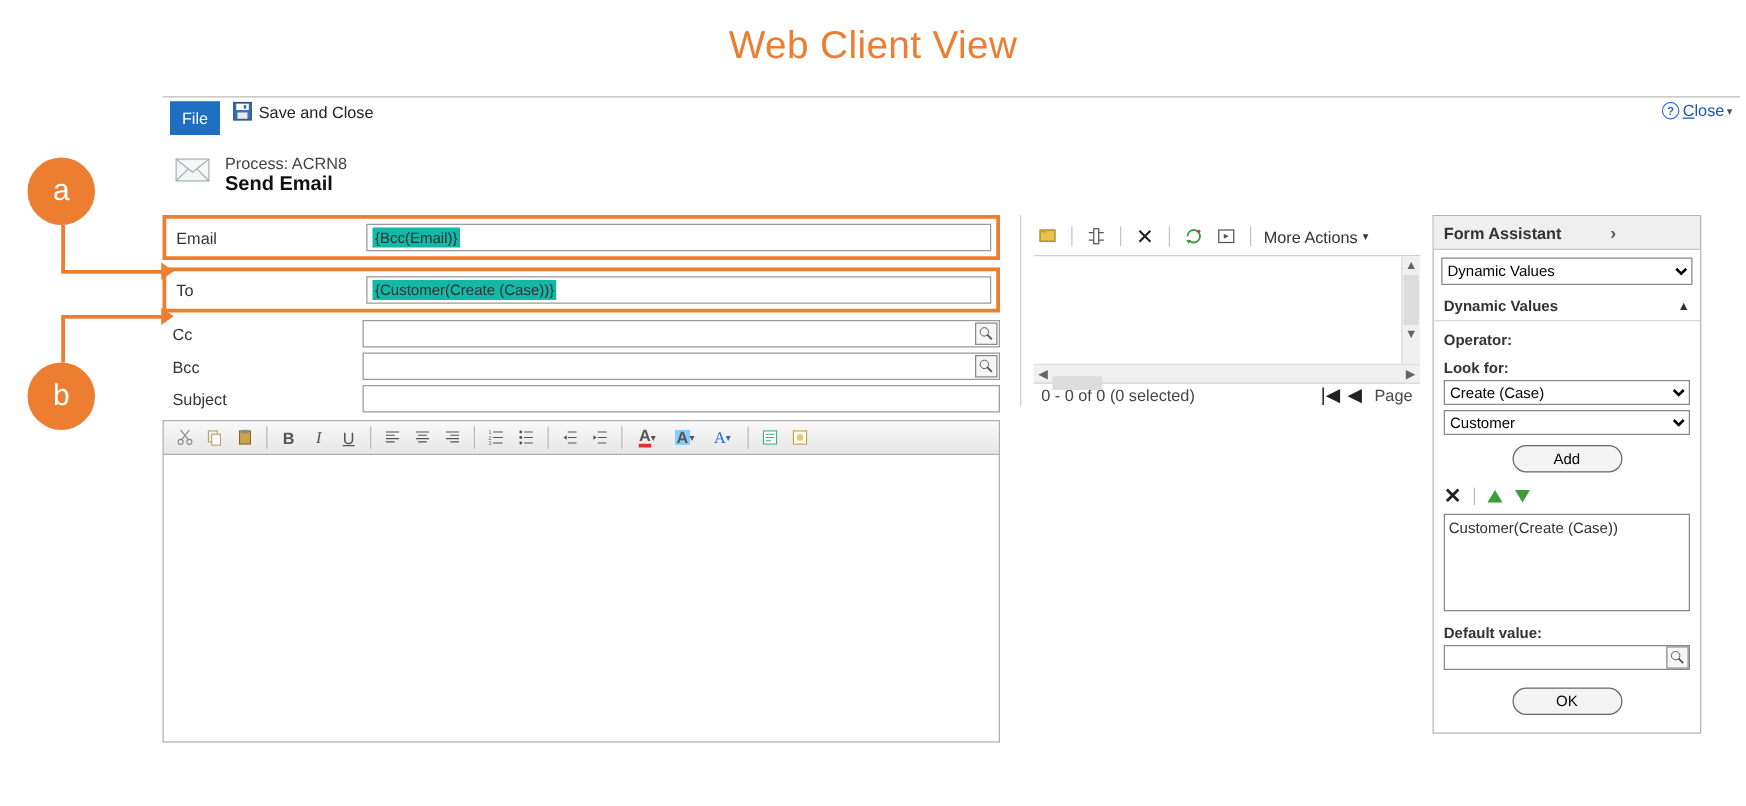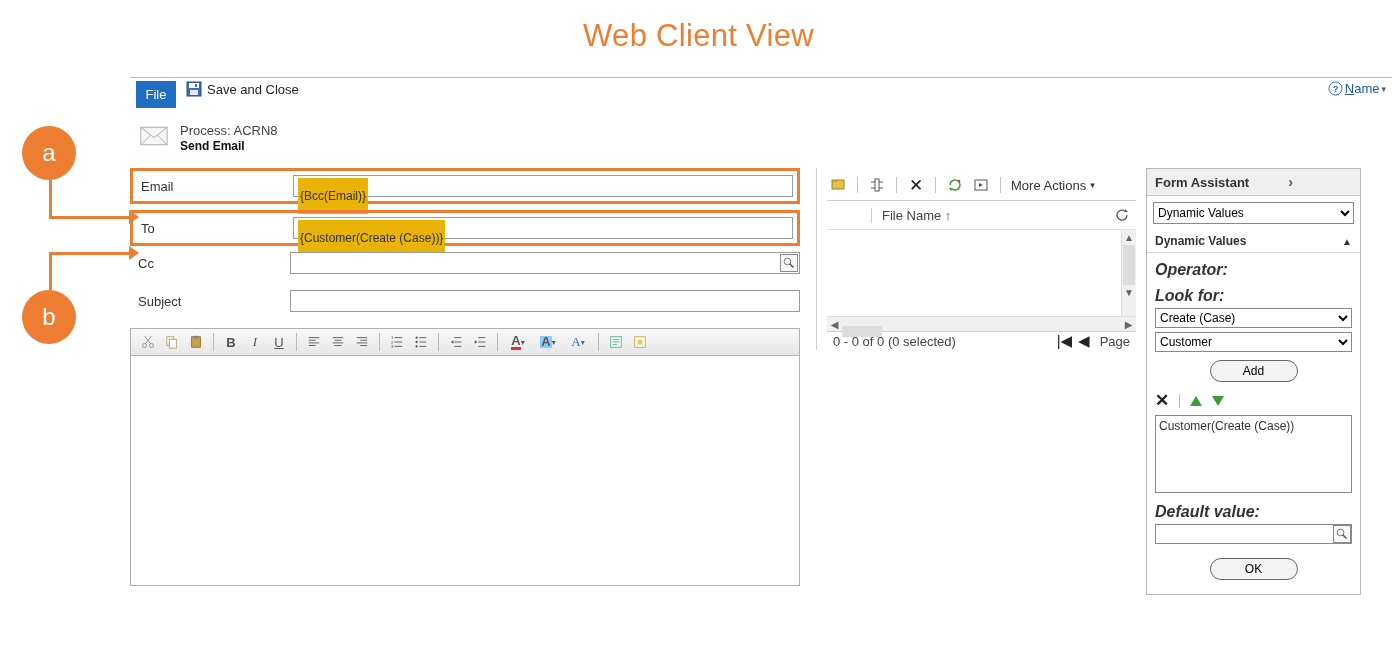--- a/index.html
+++ b/index.html
@@ -75,39 +75,39 @@
 
   
   .proc-header {
     display: flex;
     align-items: flex-start;
     gap: 12px;
     padding: 10px 0 15px 10px;
   }
   .envelope-svg { width: 28px; height: 22px; margin-top: 2px; }
   .proc-text .proc-line1 { font-size: 13px; color: #444; }
-  .proc-text .proc-line2 { font-size: 12px; font-weight: 700; color: #111; margin-top: 1px; }
+  .proc-text .proc-line2 { font-size: 16px; font-weight: 700; color: #111; margin-top: 1px; }
 
   
   .body-cols {
     display: flex;
     align-items: flex-start;
   }
 
   
   .col-form {
     flex: 0 0 680px;
     padding-right: 10px;
   }
 
   
   .row {
     display: flex;
     align-items: center;
-    margin-bottom: 16px;
+    margin-bottom: 4px;
     position: relative;
   }
   .row-label {
     width: 160px;
     font-size: 13px;
     color: #333;
     padding-left: 8px;
   }
   .row-input-wrap {
     flex: 1;
@@ -125,22 +125,22 @@
   .lookup-icon {
     position: absolute;
     right: 2px; top: 2px;
     width: 18px; height: 18px;
     border: 1px solid #8a8a8a;
     background: #f6f6f6;
     display:flex;align-items:center;justify-content:center;
     cursor:pointer;
   }
   .hl {
-    background: #eab308;
-    padding: 11px 2px;
+    background: #14b8a6;
+    padding: 1px 2px;
     display: inline-block;
   }
   .highlight-row {
     border: 3px solid #ED7D31;
     padding: 4px 4px 4px 0;
     margin-bottom: 6px;
   }
 
   
   .rte-toolbar {
@@ -244,21 +244,21 @@
     border:1px solid #888;
     font-size:12px;
     background:#fff;
   }
   .assist-sub{
     display:flex;align-items:center;justify-content:space-between;
     padding:4px 8px;font-size:12px;font-weight:700;color:#333;
     border-bottom:1px solid #d8d8d8;
   }
   .assist-body{padding:6px 8px;font-size:12px;color:#333;}
-  .assist-body label{display:block;font-weight:700;font-size:16px;color:#333;margin-top:2px;margin-bottom:3px;font-style:italic;}
+  .assist-body label{display:block;font-weight:700;font-size:12px;color:#333;margin-top:2px;margin-bottom:3px;}
   .assist-body select, .assist-body input[type=text]{
     width:100%;height:20px;border:1px solid #888;font-size:12px;background:#fff;
   }
   .assist-body .add-wrap{text-align:center;margin:8px 0;}
   .ok-btn,.add-btn{
     width:88px;height:22px;border:1px solid #666;border-radius:12px;background:#f3f3f3;
     font-size:12px;cursor:pointer;
   }
   .small-toolbar{display:flex;align-items:center;gap:10px;margin:4px 0;}
   .small-toolbar .xbtn{font-size:17px;font-weight:700;color:#222;cursor:pointer;}
@@ -331,21 +331,21 @@
       </span>
       <span>Save and Close</span>
     </div>
     <div class="help">
       <span>
         <svg width="15" height="15" viewBox="0 0 16 16">
           <circle cx="8" cy="8" r="7" fill="#ffffff" stroke="#2a6bd2"></circle>
           <text x="8" y="11.5" text-anchor="middle" font-size="10" fill="#2a6bd2" font-family="Arial" font-weight="bold">?</text>
         </svg>
       </span>
-      <span class="underline-first">Name</span>
+      <span class="underline-first">Close</span>
       <span style="font-size:9px;color:#555;">▾</span>
     </div>
   </div>
 
   <div class="proc-header">
     <span>
       <svg class="envelope-svg" viewBox="0 0 32 24">
         <rect x="1" y="2" width="30" height="20" fill="#f6f6f6" stroke="#9aa"></rect>
         <polyline points="1,2 16,14 31,2" fill="none" stroke="#9aa"></polyline>
         <polyline points="1,22 12,11" fill="none" stroke="#9aa"></polyline>
@@ -386,20 +386,32 @@
           <input class="row-input has-lookup" value="" style="">
           <div class="lookup-icon">
             <svg width="12" height="12" viewBox="0 0 16 16">
                 <circle cx="6" cy="6" r="4.5" fill="none" stroke="#555"></circle>
                 <line x1="9" y1="9" x2="14" y2="14" stroke="#555" stroke-width="2"></line>
               </svg>
           </div>
         </div>
       </div>
 
+      <div class="row">
+        <div class="row-label">Bcc</div>
+        <div class="row-input-wrap">
+          <input class="row-input has-lookup" style="">
+          <div class="lookup-icon">
+            <svg width="12" height="12" viewBox="0 0 16 16">
+                <circle cx="6" cy="6" r="4.5" fill="none" stroke="#555"></circle>
+                <line x1="9" y1="9" x2="14" y2="14" stroke="#555" stroke-width="2"></line>
+              </svg>
+          </div>
+        </div>
+      </div>
 
       <div class="row">
         <div class="row-label">Subject</div>
         <div class="row-input-wrap">
           <input class="row-input" value="" style="">
         </div>
       </div>
 
       <div class="rte-toolbar">
         <div class="rte-btn">
@@ -555,29 +567,20 @@
               <polygon points="6,6 6,10 10,8" fill="#555"></polygon>
             </svg>
         </div>
         <div class="sep"></div>
         <div class="more-actions">
           <span>More Actions</span>
           <span style="font-size:9px;">▾</span>
         </div>
       </div>
 
-      <div class="attach-header">
-        <span style="border-left:1px solid #ccc;padding-left:10px;">File Name ↑</span>
-        <span>
-          <svg width="16" height="16" viewBox="0 0 16 16">
-              <path d="M13 8a5 5 0 1 1-1.5-3.5" fill="none" stroke="#555" stroke-width="1.3"></path>
-              <polygon points="11,2 14,5 11,5" fill="#555"></polygon>
-            </svg>
-        </span>
-      </div>
 
       <div class="attach-body">
         <div class="attach-scroll">
           <div class="up">▲</div>
           <div class="thumb"></div>
           <div style="flex:1"></div>
           <div class="down">▼</div>
         </div>
       </div>
       <div class="attach-hscroll">

